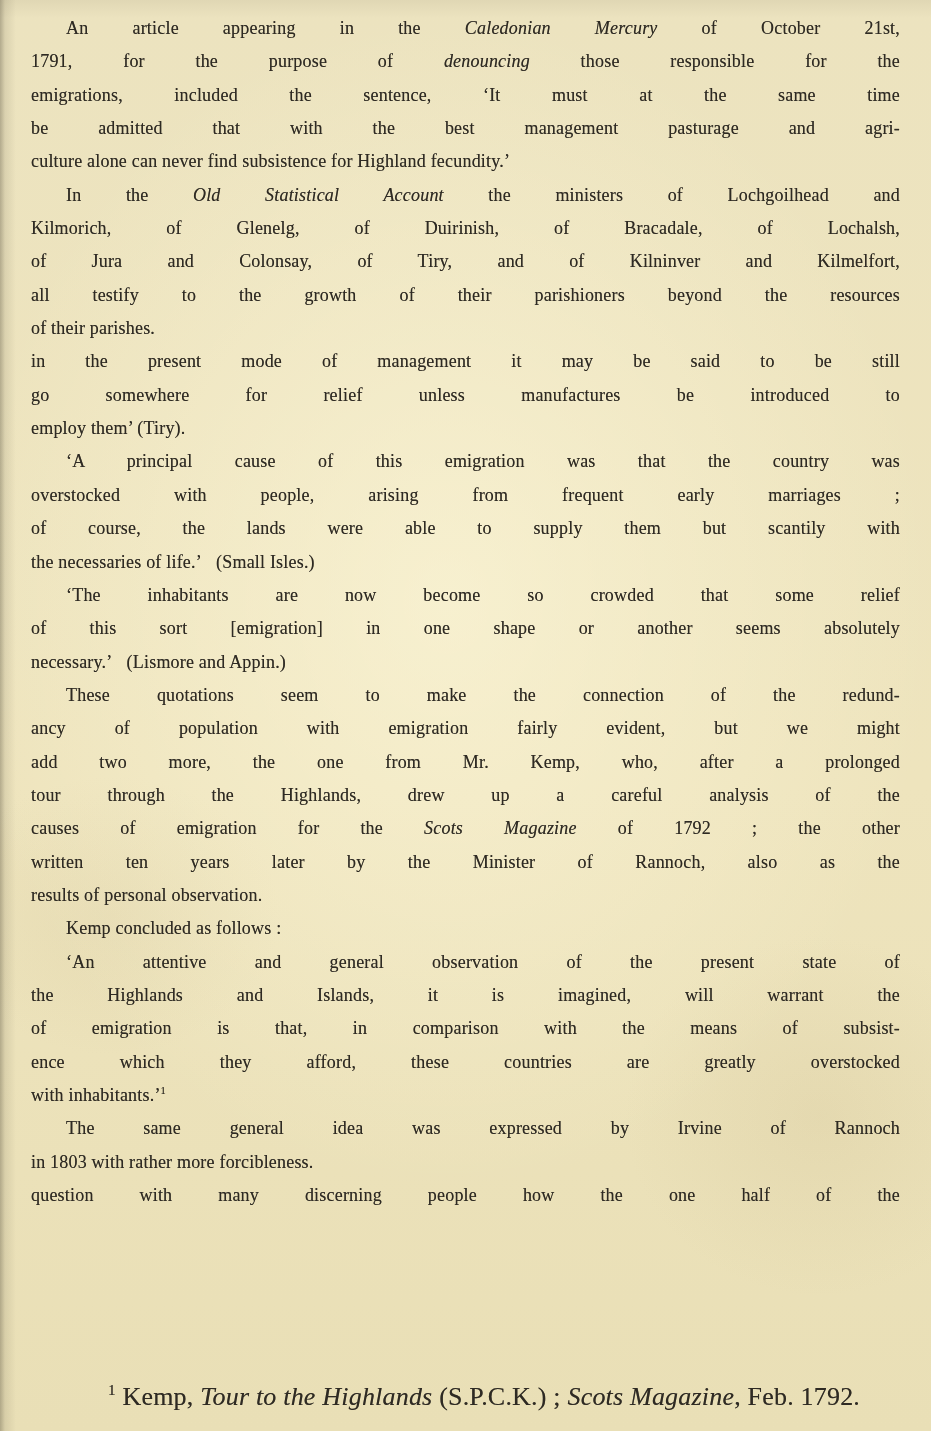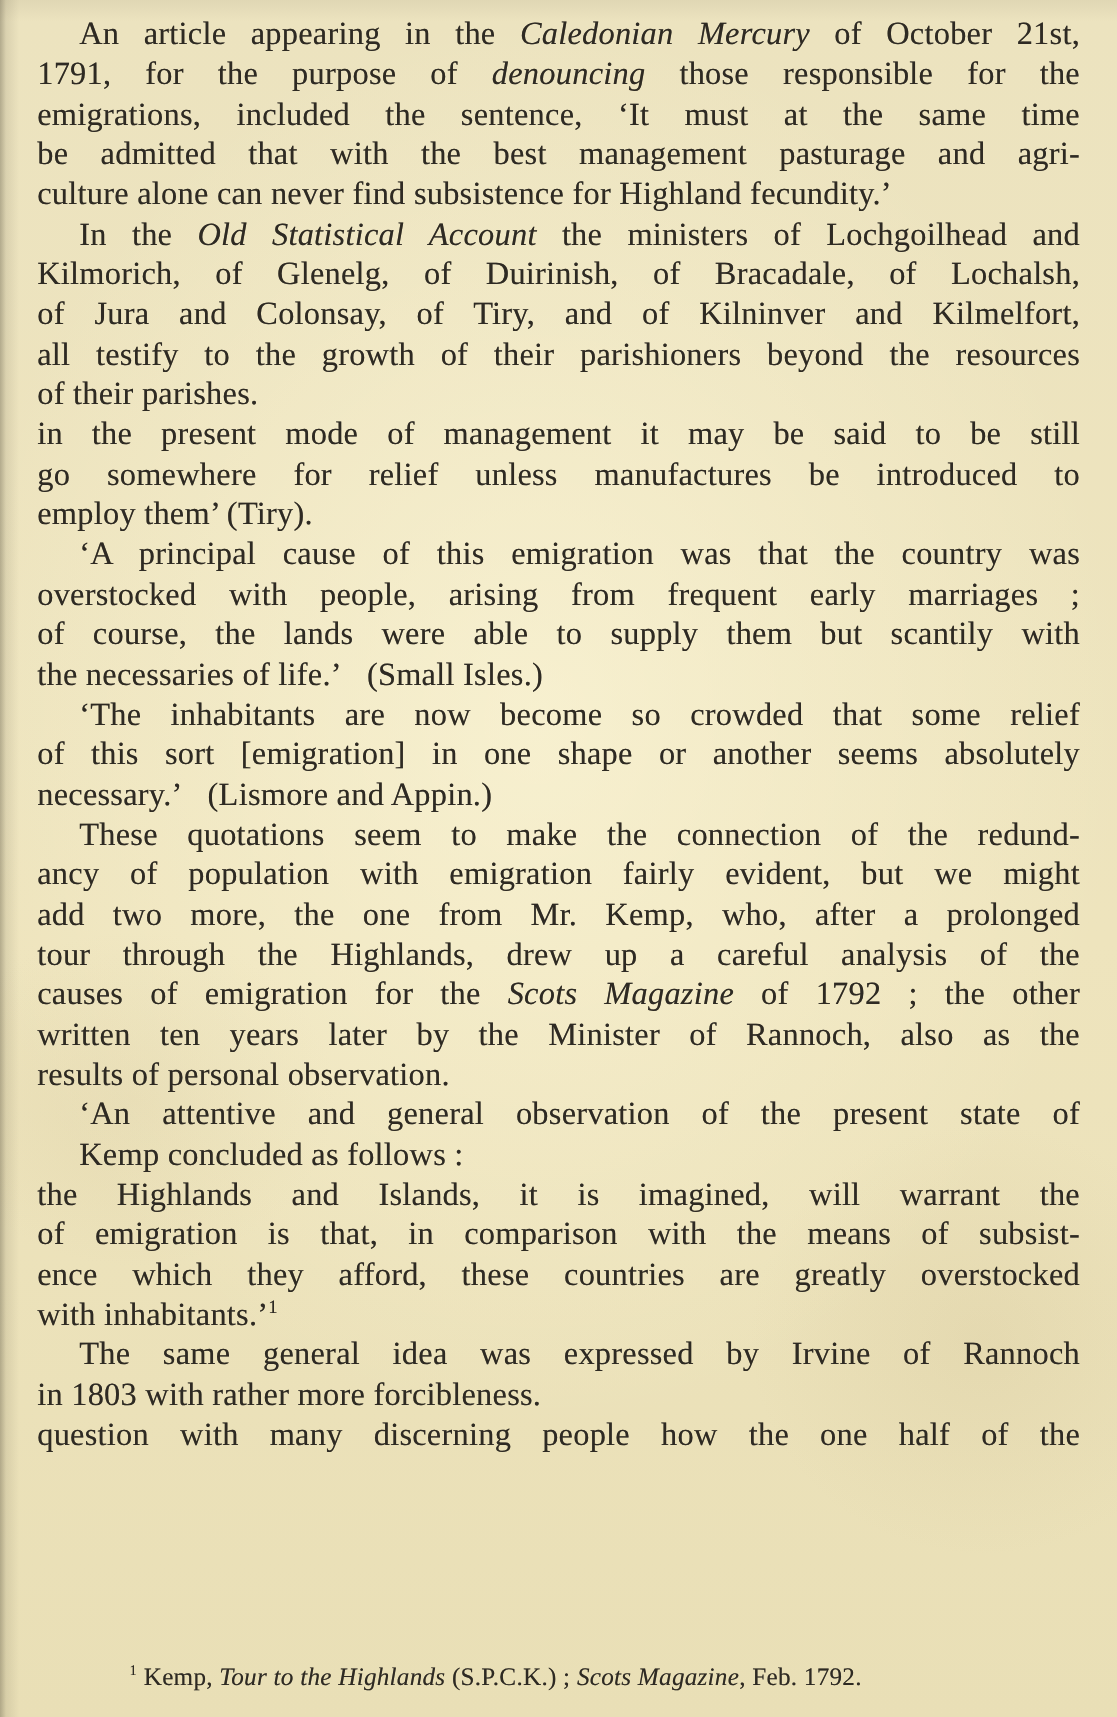--- a/index.html
+++ b/index.html
@@ -28,21 +28,21 @@
   }
   .text-block {
     position: absolute;
     left: 31px;
     top: 12px;
     width: 869px;
   }
   .line {
     height: 33.35px;
     line-height: 33.35px;
-    font-size: 27px;
+    font-size: 18px;
     letter-spacing: 0.2px;
     white-space: normal;
     overflow: visible;
     text-shadow: 0 0 0.5px rgba(46,42,35,0.55);
   }
   .line.just {
     text-align: justify;
     text-align-last: justify;
   }
   .line.left {
@@ -60,21 +60,21 @@
     vertical-align: super;
     line-height: 0;
   }
   .footnote {
     position: absolute;
     left: 31px;
     top: 1382px;
     width: 869px;
     padding-left: 77px;
     box-sizing: border-box;
-    font-size: 21px;
+    font-size: 26px;
     line-height: 30px;
     letter-spacing: 0.2px;
     text-shadow: 0 0 0.5px rgba(46,42,35,0.5);
   }
 </style>
 </head>
 <body>
 
 <div class="page">
   <div class="text-block" id="text-block">
@@ -98,22 +98,22 @@
       <div class="line just indent"><span>‘The inhabitants are now become so crowded that some relief</span></div>
       <div class="line just"><span>of this sort [emigration] in one shape or another seems absolutely</span></div>
       <div class="line left"><span>necessary.’&nbsp;&nbsp; (Lismore and Appin.)</span></div>
       <div class="line just indent"><span>These quotations seem to make the connection of the redund-</span></div>
       <div class="line just"><span>ancy of population with emigration fairly evident, but we might</span></div>
       <div class="line just"><span>add two more, the one from Mr. Kemp, who, after a prolonged</span></div>
       <div class="line just"><span>tour through the Highlands, drew up a careful analysis of the</span></div>
       <div class="line just"><span>causes of emigration for the </span><i>Scots Magazine</i><span> of 1792 ; the other</span></div>
       <div class="line just"><span>written ten years later by the Minister of Rannoch, also as the</span></div>
       <div class="line left"><span>results of personal observation.</span></div>
+      <div class="line left indent"><span>Kemp concluded as follows :</span></div>
       <div class="line just indent"><span>‘An attentive and general observation of the present state of</span></div>
-      <div class="line left indent"><span>Kemp concluded as follows :</span></div>
       <div class="line just"><span>the Highlands and Islands, it is imagined, will warrant the</span></div>
       <div class="line just"><span>of emigration is that, in comparison with the means of subsist-</span></div>
       <div class="line just"><span>ence which they afford, these countries are greatly overstocked</span></div>
       <div class="line left"><span>with inhabitants.’</span><sup>1</sup></div>
       <div class="line just indent"><span>The same general idea was expressed by Irvine of Rannoch</span></div>
       <div class="line left"><span>in 1803 with rather more forcibleness.</span></div>
       <div class="line just"><span>question with many discerning people how the one half of the</span></div>
     </div>
   <div class="footnote" id="footnote"><sup>1</sup><span> Kemp, </span><i>Tour to the Highlands</i><span> (S.P.C.K.) ; </span><i>Scots Magazine</i><span>, Feb. 1792.</span></div>
 </div>

